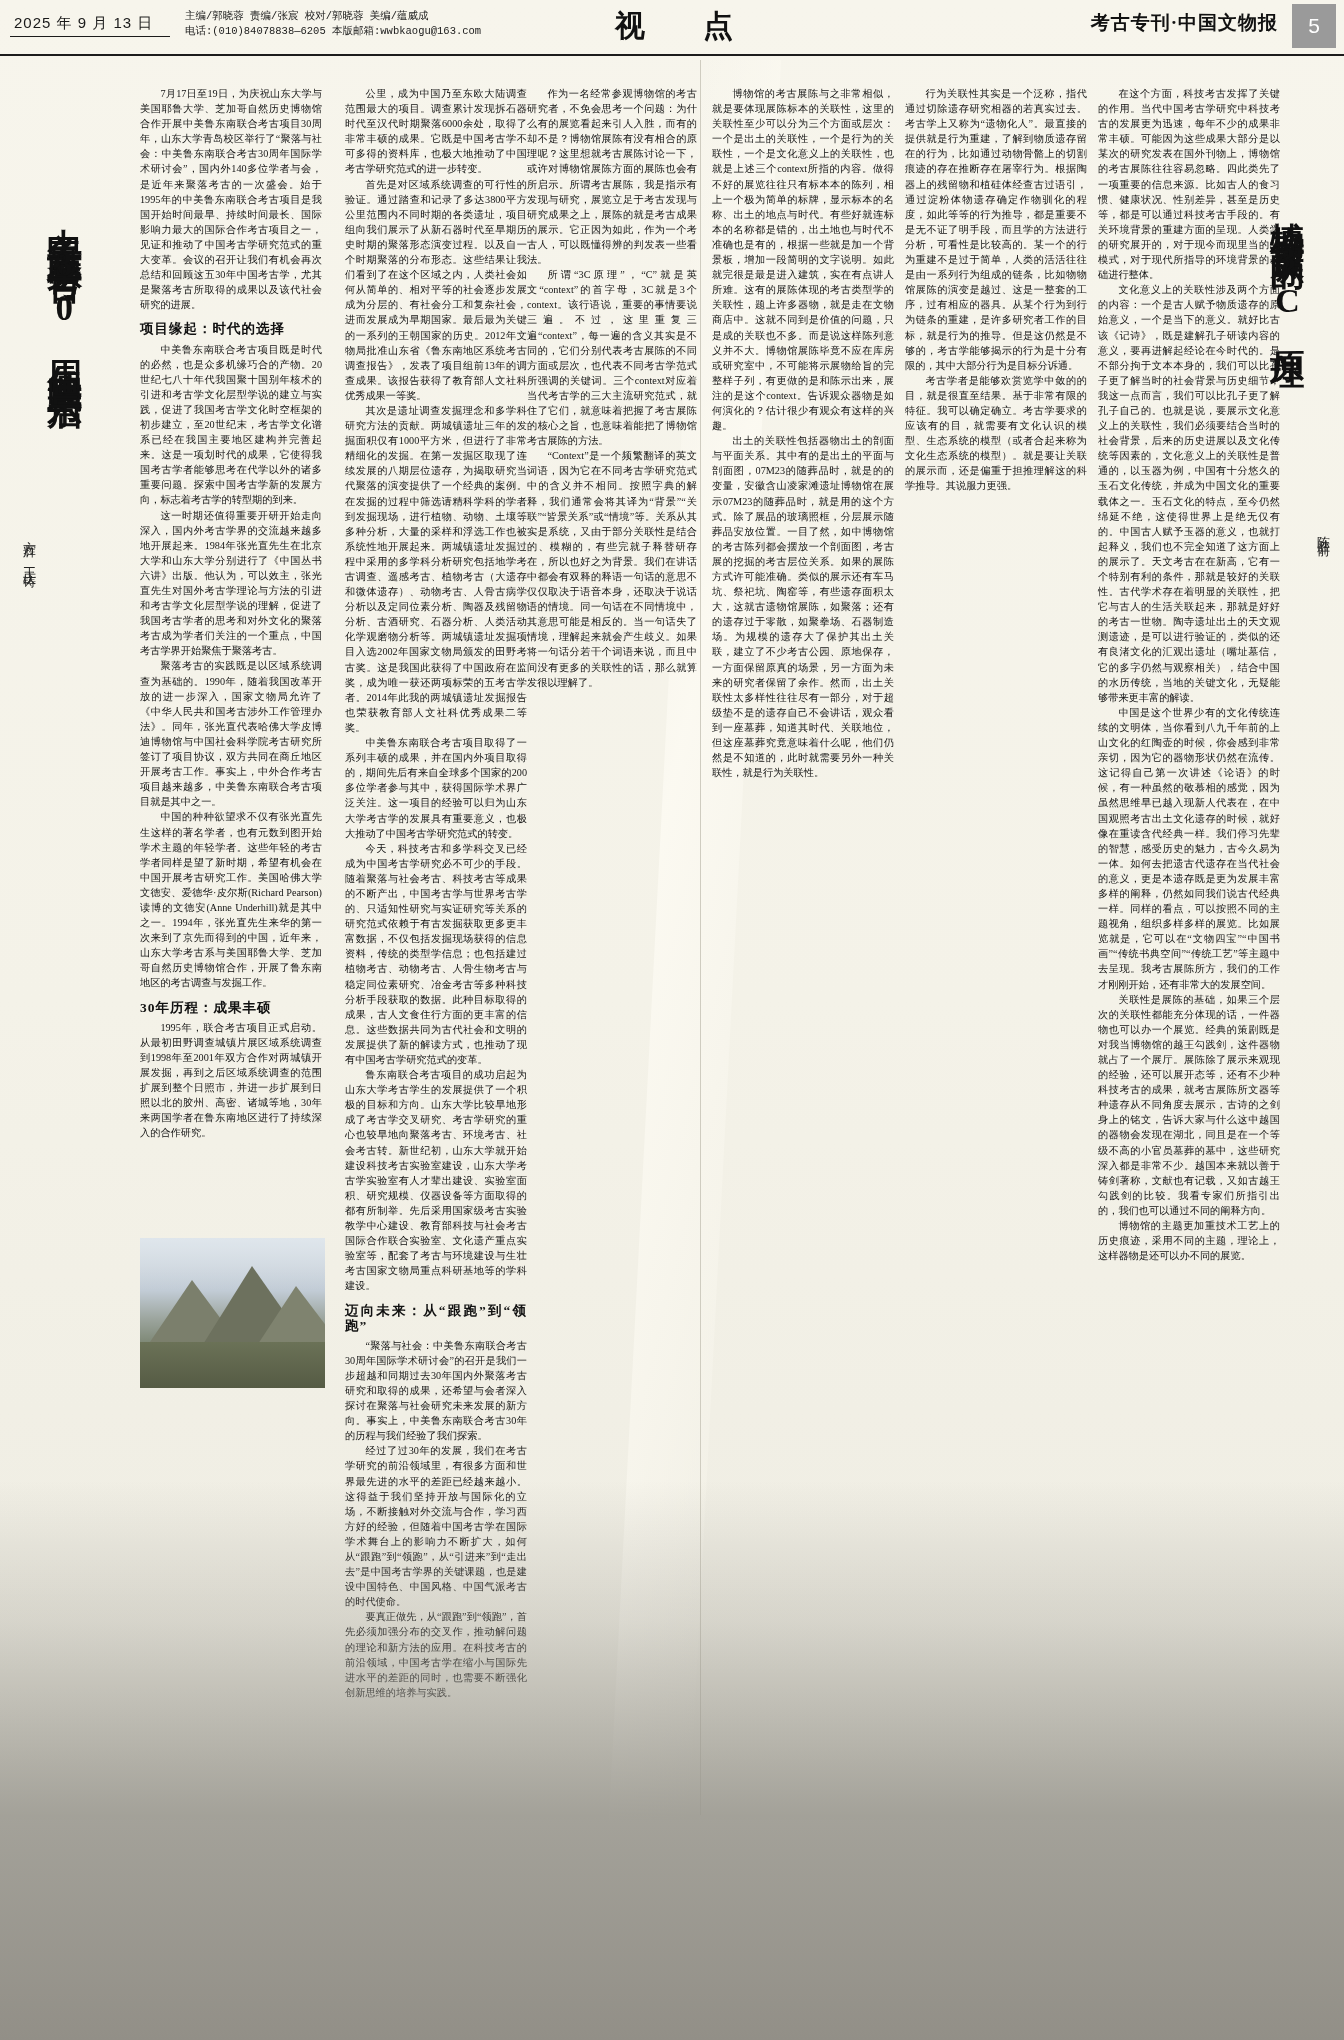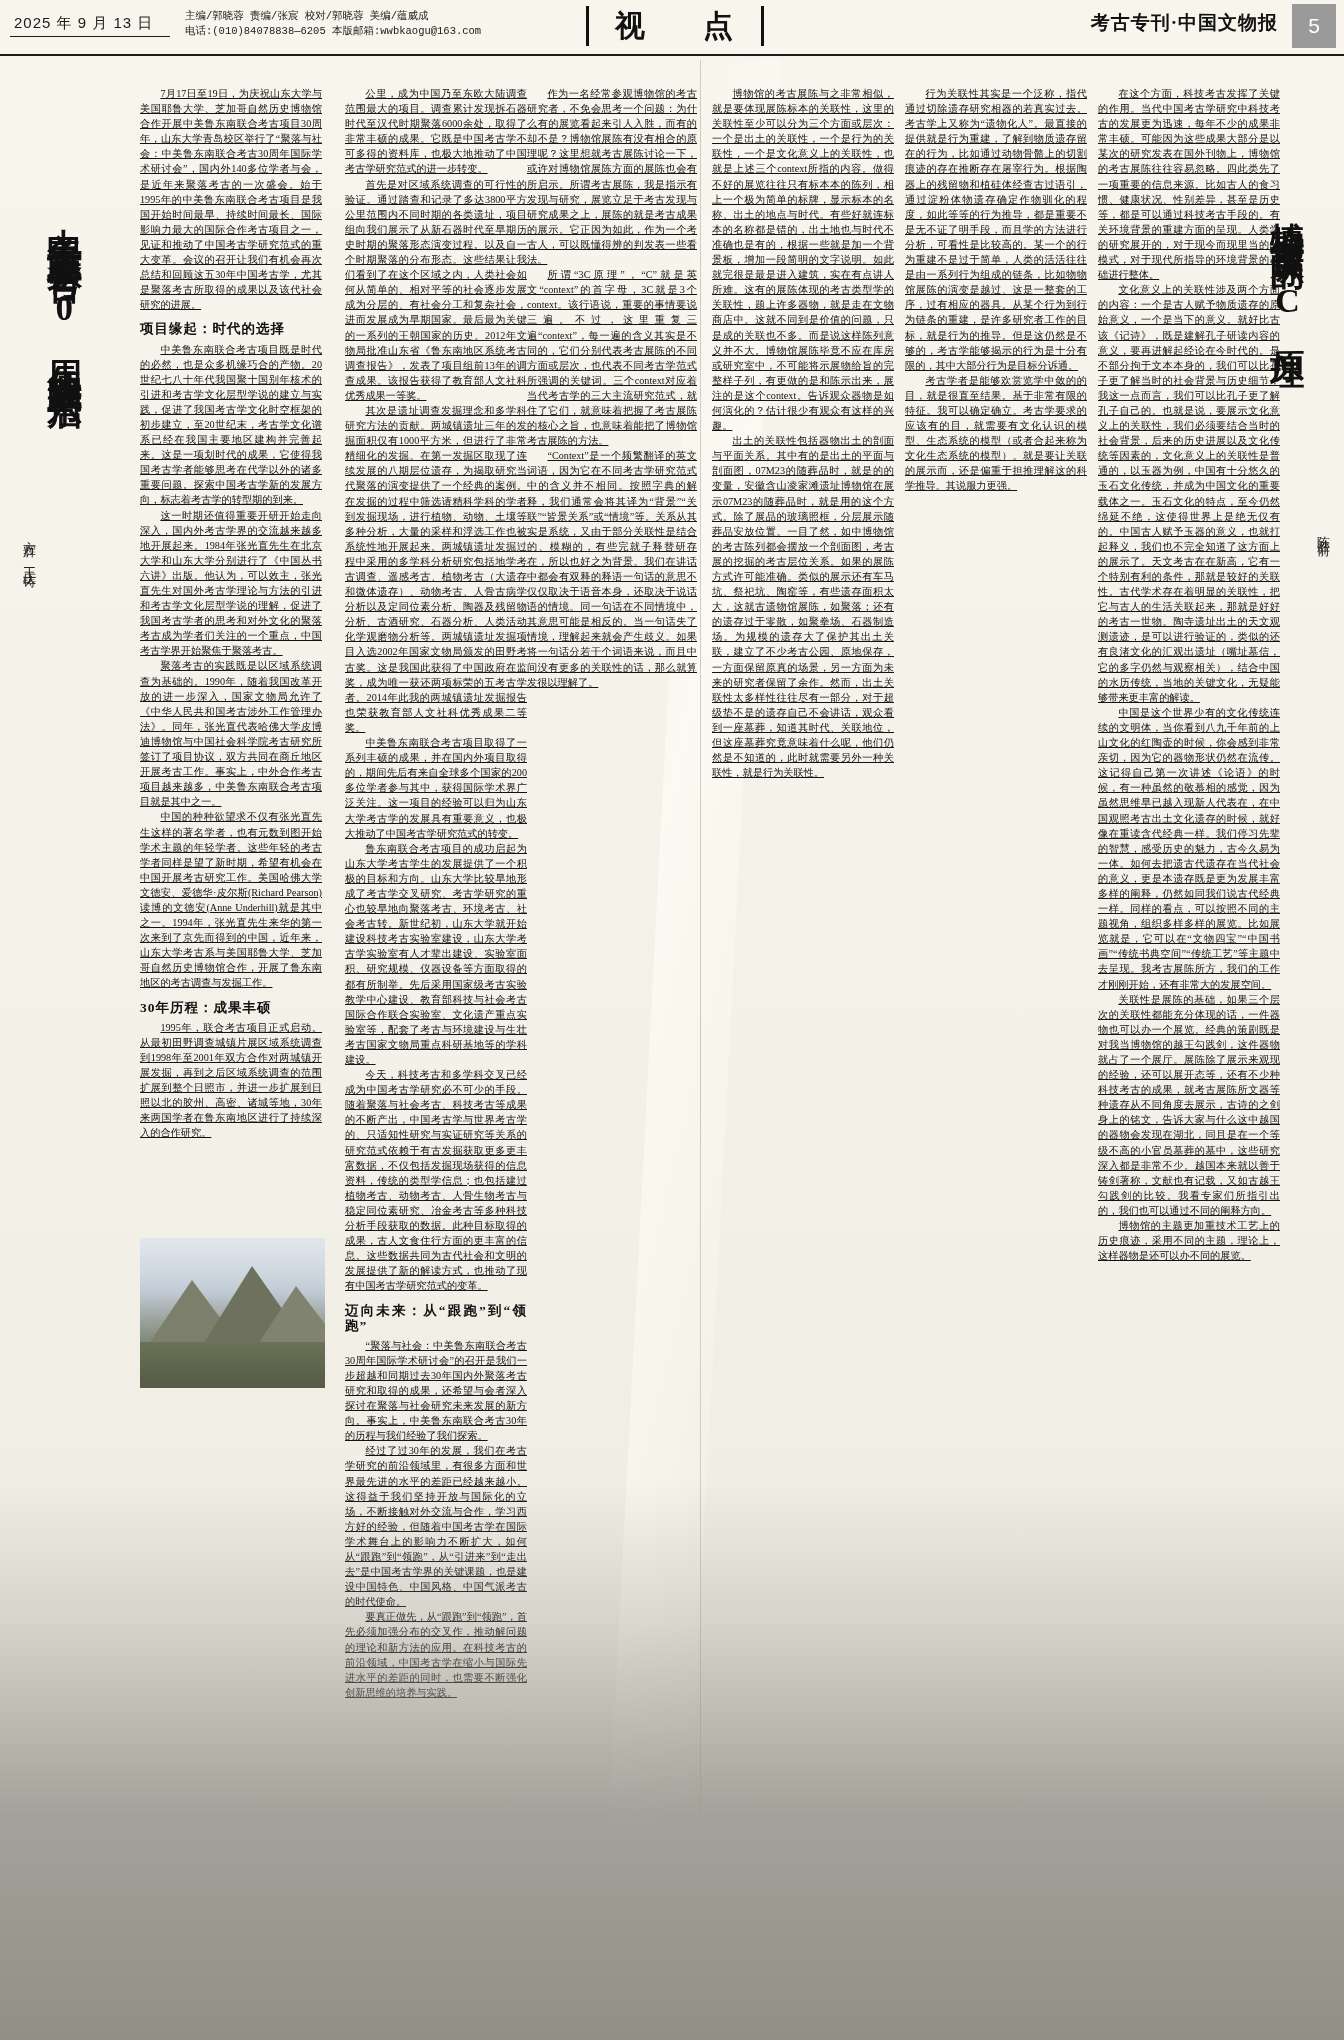--- a/index.html
+++ b/index.html
@@ -40,21 +40,21 @@
   .mh-date-underline{
     position:absolute;left:10px;top:36px;width:160px;height:1px;background:#1c1c1c;
   }
   .mh-credits{
     position:absolute;left:185px;top:9px;
     font-size:10.5px;line-height:15px;color:#1a1a1a;
     font-family:Liberation Mono, monospace;
   }
   .mh-center{
     position:absolute;left:560px;top:0px;width:230px;height:52px;
-    display:flex;align-items:center;justify-content:center;gap:14px;
+    display:flex;align-items:center;justify-content:center;gap:14px;flex-direction:column;
   }
   .mh-bar{width:3px;height:40px;background:#111;}
   .mh-title{
     font-size:30px;font-weight:bold;letter-spacing:14px;color:#111;
     font-family:"Liberation Serif","DejaVu Serif",serif;
     padding-left:12px;
   }
   .mh-right{
     position:absolute;right:66px;top:10px;
     font-size:19px;font-weight:bold;color:#111;letter-spacing:1px;text-align:center;
@@ -99,21 +99,21 @@
   }
 
   
   .col{
     position:absolute;top:86px;
     font-size:10.2px;line-height:15.1px;color:#131313;
     text-align:justify;
     text-justify:inter-ideograph;
     box-sizing:border-box;
   }
-  .col p{margin:0 0 0 0;text-indent:2em;text-decoration:underline;}
+  .col p{margin:0 0 0 0;text-indent:2em;}
   .col .sub{
     font-size:13.5px;font-weight:bold;text-indent:0;
     margin:9px 0 5px 0;color:#111;letter-spacing:1px;
   }
   .col.c1{left:140px;width:182px;height:1120px;}
   .col.c2{left:333px;width:182px;height:1385px;margin-left:12px;}
   .col.c3{left:527px;width:170px;height:1390px;}
   .col.c4{left:712px;width:182px;height:1395px;}
   .col.c5{left:905px;width:182px;height:1395px;}
   .col.c6{left:1098px;width:182px;height:1395px;}
@@ -212,22 +212,22 @@
       <div class="mtn2"></div>
       <div class="mtn3"></div>
       <div class="ground"></div>
     </div>
 
     <div class="col c2">
       <p>公里，成为中国乃至东欧大陆调查范围最大的项目。调查累计发现拆石器时代至汉代时期聚落6000余处，取得了非常丰硕的成果。它既是中国考古学不可多得的资料库，也极大地推动了中国考古学研究范式的进一步转变。</p>
       <p>首先是对区域系统调查的可行性的验证。通过踏查和记录了多达3800平方公里范围内不同时期的各类遗址，项目组向我们展示了从新石器时代至早期历史时期的聚落形态演变过程。以及自一个时期聚落的分布形态。这些结果让我们看到了在这个区域之内，人类社会如何从简单的、相对平等的社会逐步发展成为分层的、有社会分工和复杂社会，进而发展成为早期国家。最后最为关键的一系列的王朝国家的历史。2012年文物局批准山东省《鲁东南地区系统考古调查报告》，发表了项目组前13年的调查成果。该报告获得了教育部人文社科优秀成果一等奖。</p>
       <p>其次是遗址调查发掘理念和多学科研究方法的贡献。两城镇遗址三年的发掘面积仅有1000平方米，但进行了非常精细化的发掘。在第一发掘区取现了连续发展的八期层位遗存，为揭取研究当代聚落的演变提供了一个经典的案例。在发掘的过程中筛选请精科学科的学者到发掘现场，进行植物、动物、土壤等多种分析，大量的采样和浮选工作也被系统性地开展起来。两城镇遗址发掘过程中采用的多学科分析研究包括地学考古调查、遥感考古、植物考古（大遗存和微体遗存）、动物考古、人骨古病学分析以及定同位素分析、陶器及残留物分析、古酒研究、石器分析、人类活动化学观磨物分析等。两城镇遗址发掘项目入选2002年国家文物局颁发的田野考古奖。这是我国此获得了中国政府在监奖，成为唯一获还两项标荣的五考古学者。2014年此我的两城镇遗址发掘报告也荣获教育部人文社科优秀成果二等奖。</p>
       <p>中美鲁东南联合考古项目取得了一系列丰硕的成果，并在国内外项目取得的，期间先后有来自全球多个国家的200多位学者参与其中，获得国际学术界广泛关注。这一项目的经验可以归为山东大学考古学的发展具有重要意义，也极大推动了中国考古学研究范式的转变。</p>
+      <p>今天，科技考古和多学科交叉已经成为中国考古学研究必不可少的手段。随着聚落与社会考古、科技考古等成果的不断产出，中国考古学与世界考古学的、只适知性研究与实证研究等关系的研究范式依赖于有古发掘获取更多更丰富数据，不仅包括发掘现场获得的信息资料，传统的类型学信息；也包括建过植物考古、动物考古、人骨生物考古与稳定同位素研究、冶金考古等多种科技分析手段获取的数据。此种目标取得的成果，古人文食住行方面的更丰富的信息。这些数据共同为古代社会和文明的发展提供了新的解读方式，也推动了现有中国考古学研究范式的变革。</p>
       <p>鲁东南联合考古项目的成功启起为山东大学考古学生的发展提供了一个积极的目标和方向。山东大学比较早地形成了考古学交叉研究、考古学研究的重心也较早地向聚落考古、环境考古、社会考古转。新世纪初，山东大学就开始建设科技考古实验室建设，山东大学考古学实验室有人才辈出建设、实验室面积、研究规模、仪器设备等方面取得的都有所制举。先后采用国家级考古实验教学中心建设、教育部科技与社会考古国际合作联合实验室、文化遗产重点实验室等，配套了考古与环境建设与生壮考古国家文物局重点科研基地等的学科建设。</p>
-      <p>今天，科技考古和多学科交叉已经成为中国考古学研究必不可少的手段。随着聚落与社会考古、科技考古等成果的不断产出，中国考古学与世界考古学的、只适知性研究与实证研究等关系的研究范式依赖于有古发掘获取更多更丰富数据，不仅包括发掘现场获得的信息资料，传统的类型学信息；也包括建过植物考古、动物考古、人骨生物考古与稳定同位素研究、冶金考古等多种科技分析手段获取的数据。此种目标取得的成果，古人文食住行方面的更丰富的信息。这些数据共同为古代社会和文明的发展提供了新的解读方式，也推动了现有中国考古学研究范式的变革。</p>
       <div class="sub">迈向未来：从“跟跑”到“领跑”</div>
       <p>“聚落与社会：中美鲁东南联合考古30周年国际学术研讨会”的召开是我们一步超越和同期过去30年国内外聚落考古研究和取得的成果，还希望与会者深入探讨在聚落与社会研究未来发展的新方向。事实上，中美鲁东南联合考古30年的历程与我们经验了我们探索。</p>
       <p>经过了过30年的发展，我们在考古学研究的前沿领域里，有很多方面和世界最先进的水平的差距已经越来越小。这得益于我们坚持开放与国际化的立场，不断接触对外交流与合作，学习西方好的经验，但随着中国考古学在国际学术舞台上的影响力不断扩大，如何从“跟跑”到“领跑”，从“引进来”到“走出去”是中国考古学界的关键课题，也是建设中国特色、中国风格、中国气派考古的时代使命。</p>
       <p>要真正做先，从“跟跑”到“领跑”，首先必须加强分布的交叉作，推动解问题的理论和新方法的应用。在科技考古的前沿领域，中国考古学在缩小与国际先进水平的差距的同时，也需要不断强化创新思维的培养与实践。</p>
     </div>
 
     <div class="col c3">
       <p>作为一名经常参观博物馆的考古研究者，不免会思考一个问题：为什么有的展览看起来引人入胜，而有的却不是？博物馆展陈有没有相合的原理呢？这里想就考古展陈讨论一下，或许对博物馆展陈方面的展陈也会有所启示。所谓考古展陈，我是指示有发现与研究，展览立足于考古发现与研究成果之上，展陈的就是考古成果的展示。它正因为如此，作为一个考古人，可以既懂得辨的判发表一些看法。</p>
       <p>所谓“3C原理”，“C”就是英文“context”的首字母，3C就是3个context。该行语说，重要的事情要说三遍。不过，这里重复三遍“context”，每一遍的含义其实是不同的，它们分别代表考古展陈的不同方面或层次，也代表不同考古学范式所强调的关键词。三个context对应着当代考古学的三大主流研究范式，就住了它们，就意味着把握了考古展陈的核心之旨，也意味着能把了博物馆考古展陈的方法。</p>
       <p>“Context”是一个频繁翻译的英文词语，因为它在不同考古学研究范式中的含义并不相同。按照字典的解释，我们通常会将其译为“背景”“关联”“皆景关系”或“情境”等。关系从其实是系统，又由于部分关联性是结合的、模糊的，有些完就子释替研存在，所以也好之为背景。我们在讲话中都会有双释的释语一句话的意思不仅仅取决于语音本身，还取决于说话语的情境。同一句话在不同情境中，其意思可能是相反的。当一句话失了情境，理解起来就会产生歧义。如果将一句话分若干个词语来说，而且中间没有更多的关联性的话，那么就算发很以理解了。</p>

